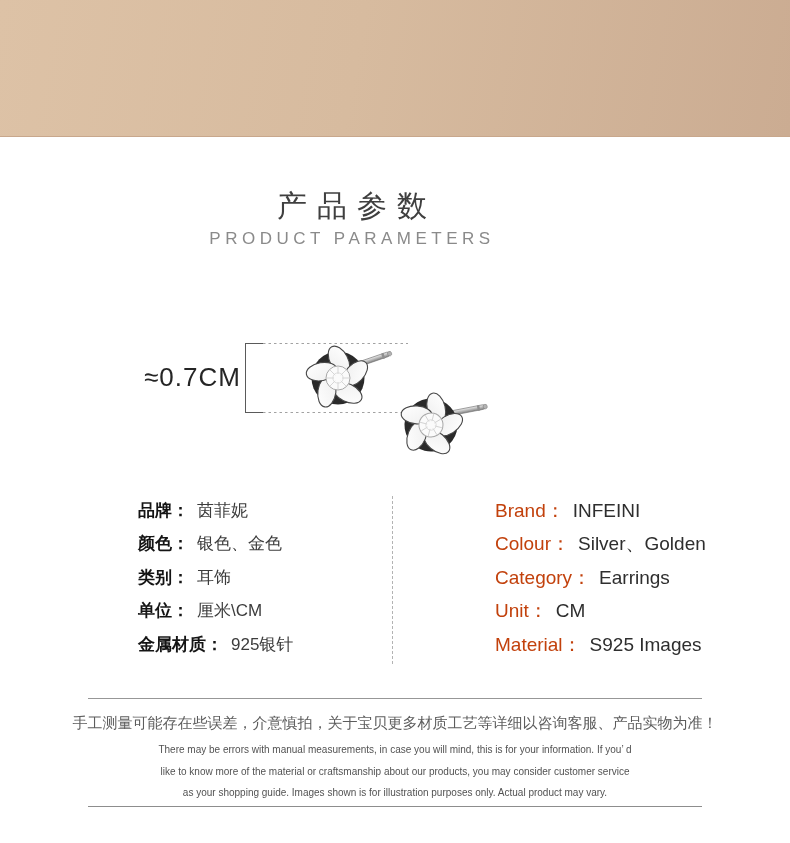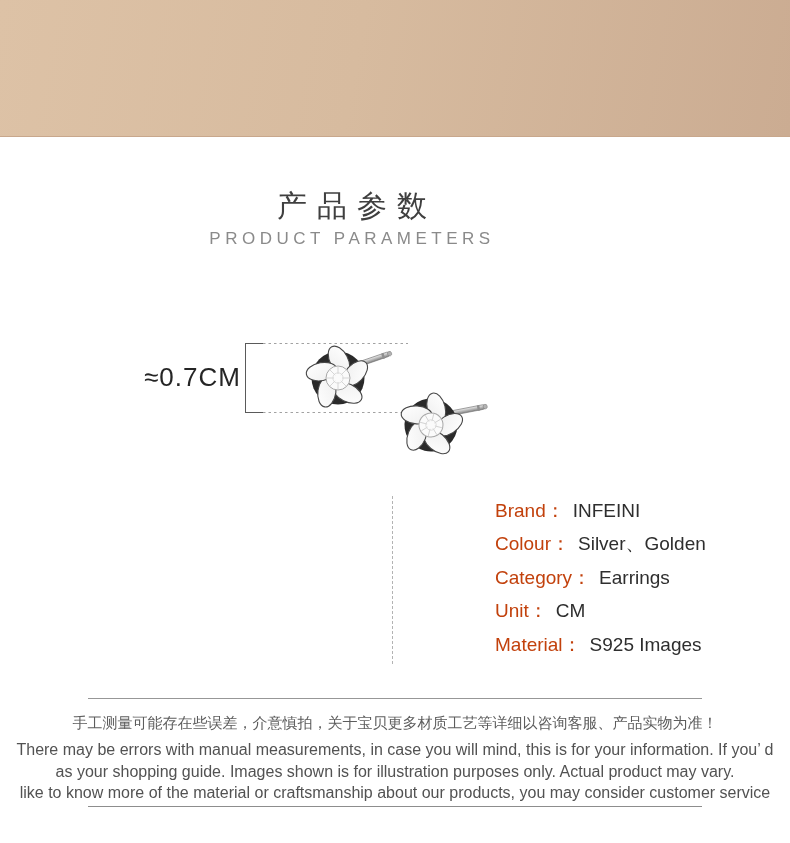--- a/index.html
+++ b/index.html
@@ -74,21 +74,21 @@
     width: 790px;
     text-align: center;
     font-size: 15px;
     color: #5c5c5c;
   }
   .disclaimer-en {
     position: absolute;
     left: 0; top: 739px;
     width: 790px;
     text-align: center;
-    font-size: 16px;
+    font-size: 10px;
     line-height: 21.5px;
     color: #525252;
   }
 </style>
 </head>
 <body>
 
 <div class="page">
 
   <div class="banner"></div>
@@ -158,20 +158,37 @@
       </g>
 
       <g>
         <use href="#post" transform="translate(322,89) rotate(-11)"></use>
         <use href="#flower" transform="translate(311,99) rotate(14)"></use>
       </g>
     </svg>
   </div>
 
   <div class="specs">
+    <div class="specs-left">
+      <div class="spec-row">
+        <span class="spec-label">品牌：</span><span class="spec-value">茵菲妮</span>
+      </div>
+      <div class="spec-row">
+        <span class="spec-label">颜色：</span><span class="spec-value">银色、金色</span>
+      </div>
+      <div class="spec-row">
+        <span class="spec-label">类别：</span><span class="spec-value">耳饰</span>
+      </div>
+      <div class="spec-row">
+        <span class="spec-label">单位：</span><span class="spec-value">厘米\CM</span>
+      </div>
+      <div class="spec-row">
+        <span class="spec-label">金属材质：</span><span class="spec-value">925银针</span>
+      </div>
+    </div>
 
     <div class="spec-divider"></div>
 
     <div class="specs-right">
       <div class="spec-row">
         <span class="spec-label">Brand：</span><span class="spec-value">INFEINI</span>
       </div>
       <div class="spec-row">
         <span class="spec-label">Colour：</span><span class="spec-value">Silver、Golden</span>
       </div>
@@ -186,19 +203,19 @@
       </div>
     </div>
   </div>
 
   <div class="rule rule-top"></div>
 
   <div class="disclaimer-zh">手工测量可能存在些误差，介意慎拍，关于宝贝更多材质工艺等详细以咨询客服、产品实物为准！</div>
 
   <div class="disclaimer-en">
     <div>There may be errors with manual measurements, in case you will mind, this is for your information. If you’ d</div>
+    <div>like to know more of the material or craftsmanship about our products, you may consider customer service</div>
     <div>as your shopping guide. Images shown is for illustration purposes only. Actual product may vary.</div>
-    <div>like to know more of the material or craftsmanship about our products, you may consider customer service</div>
   </div>
 
   <div class="rule rule-bottom"></div>
 
 </div>
 
 </body></html>

